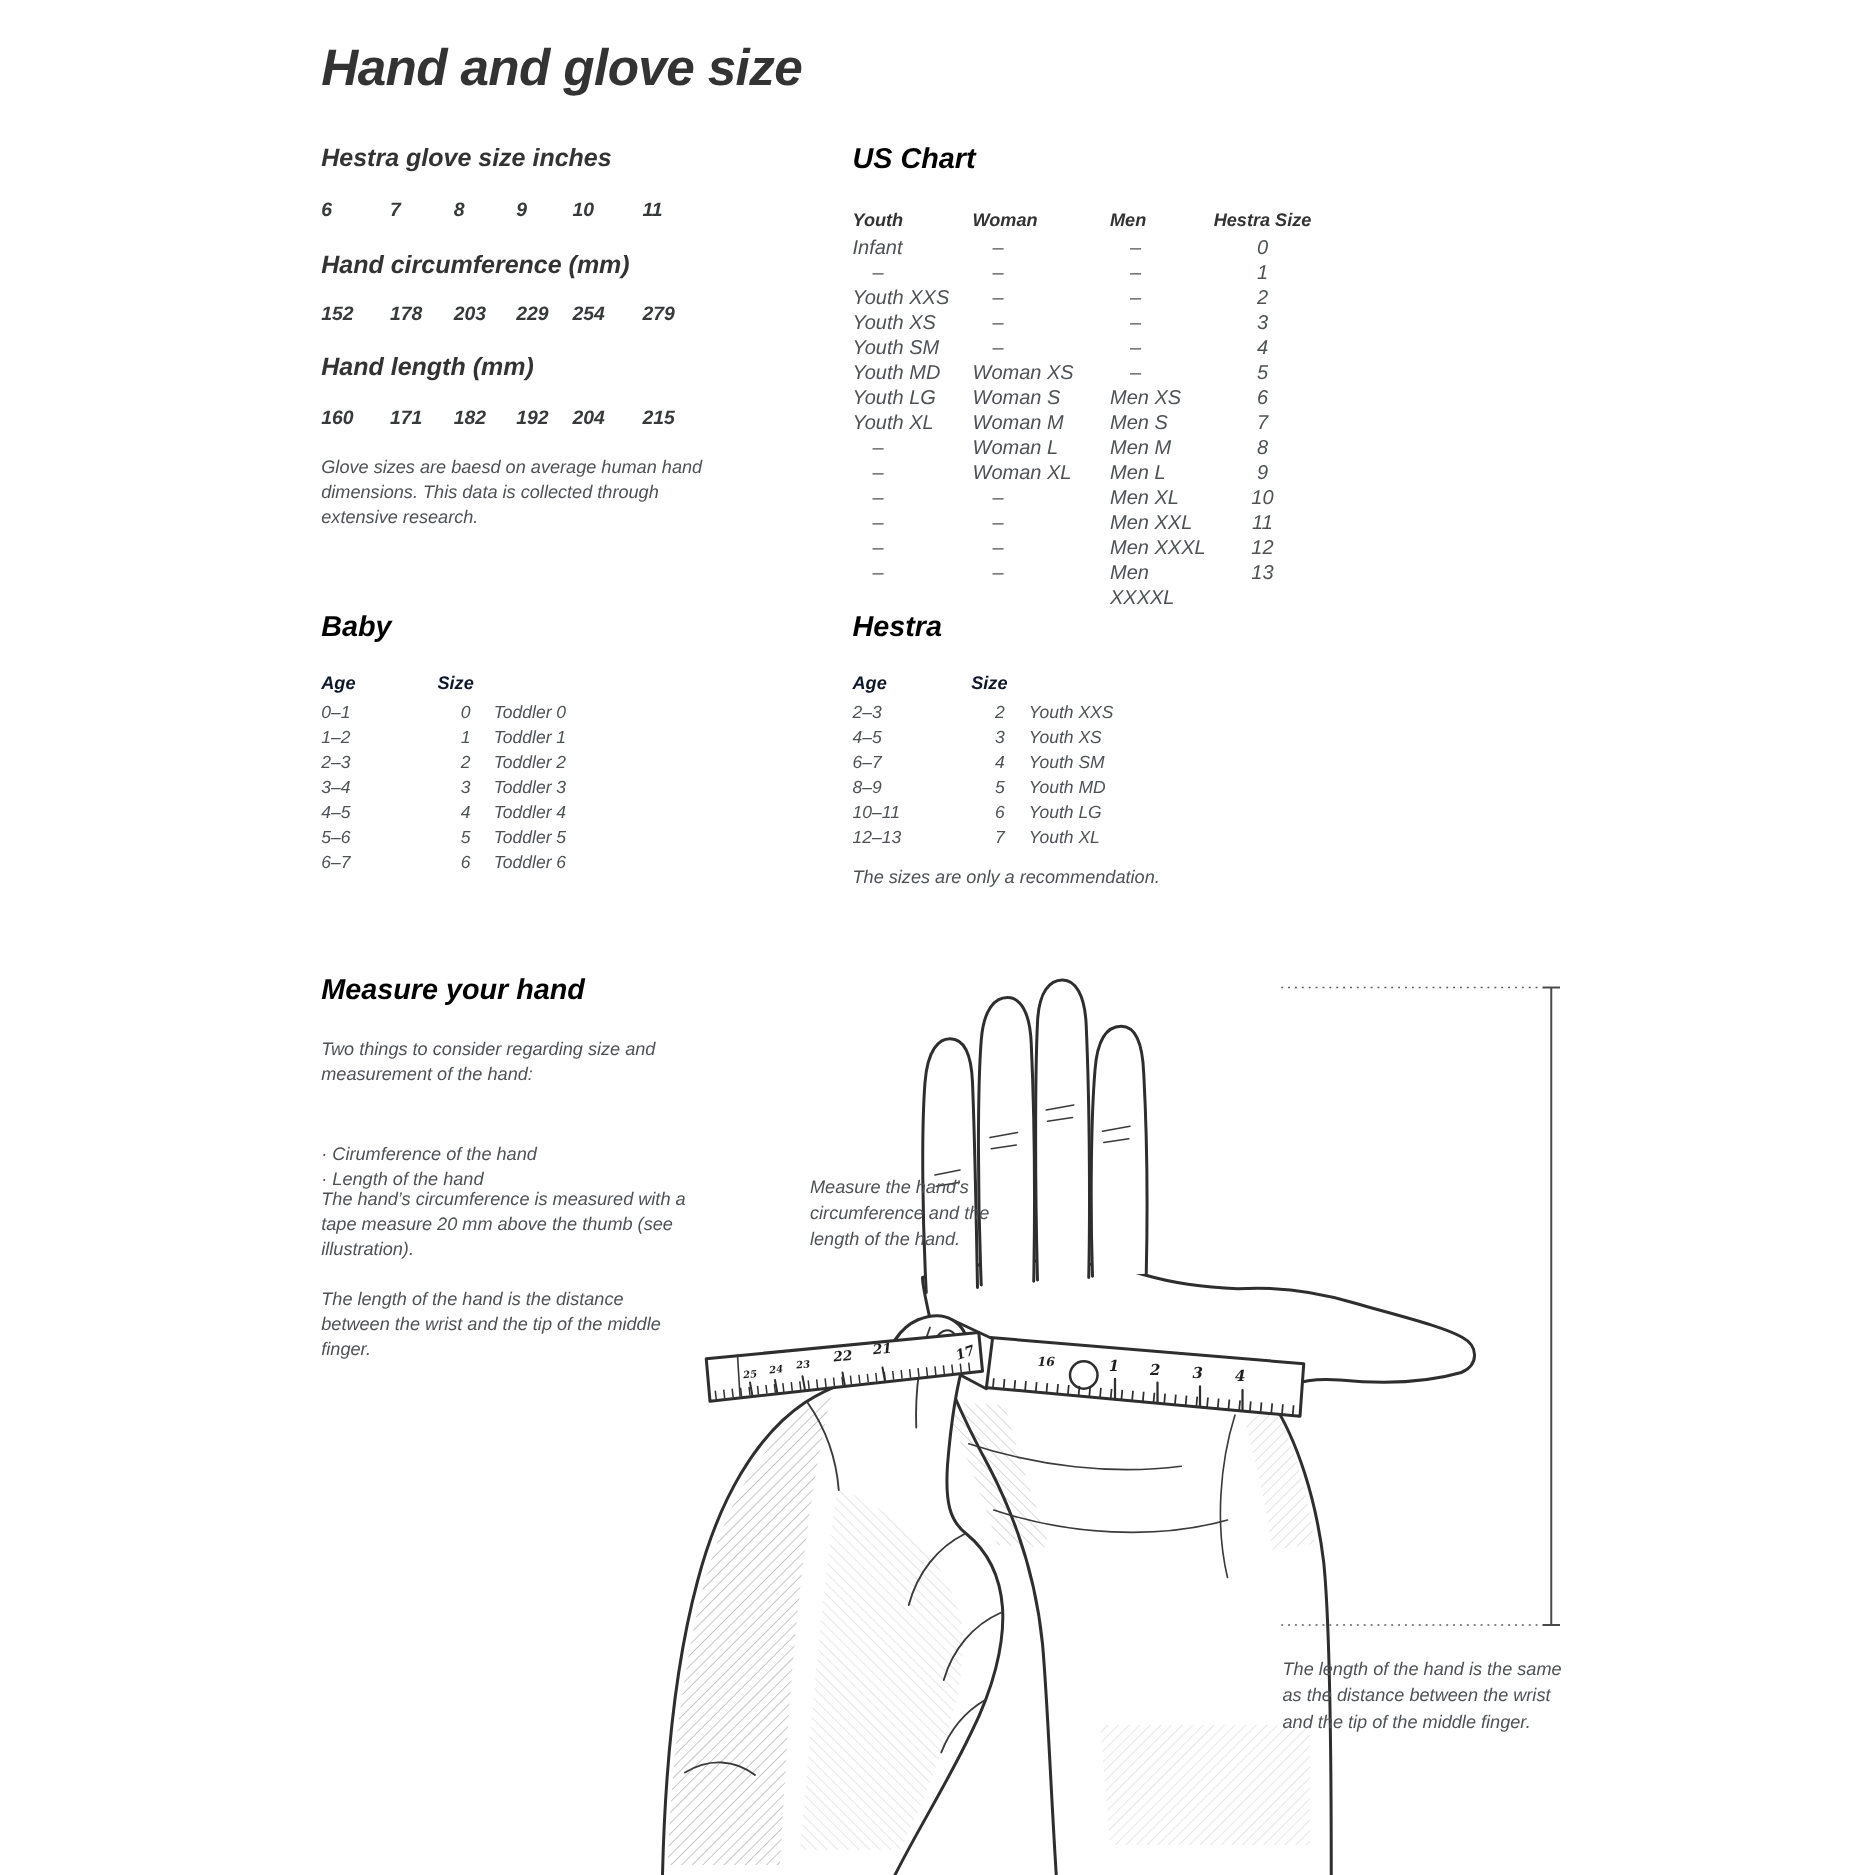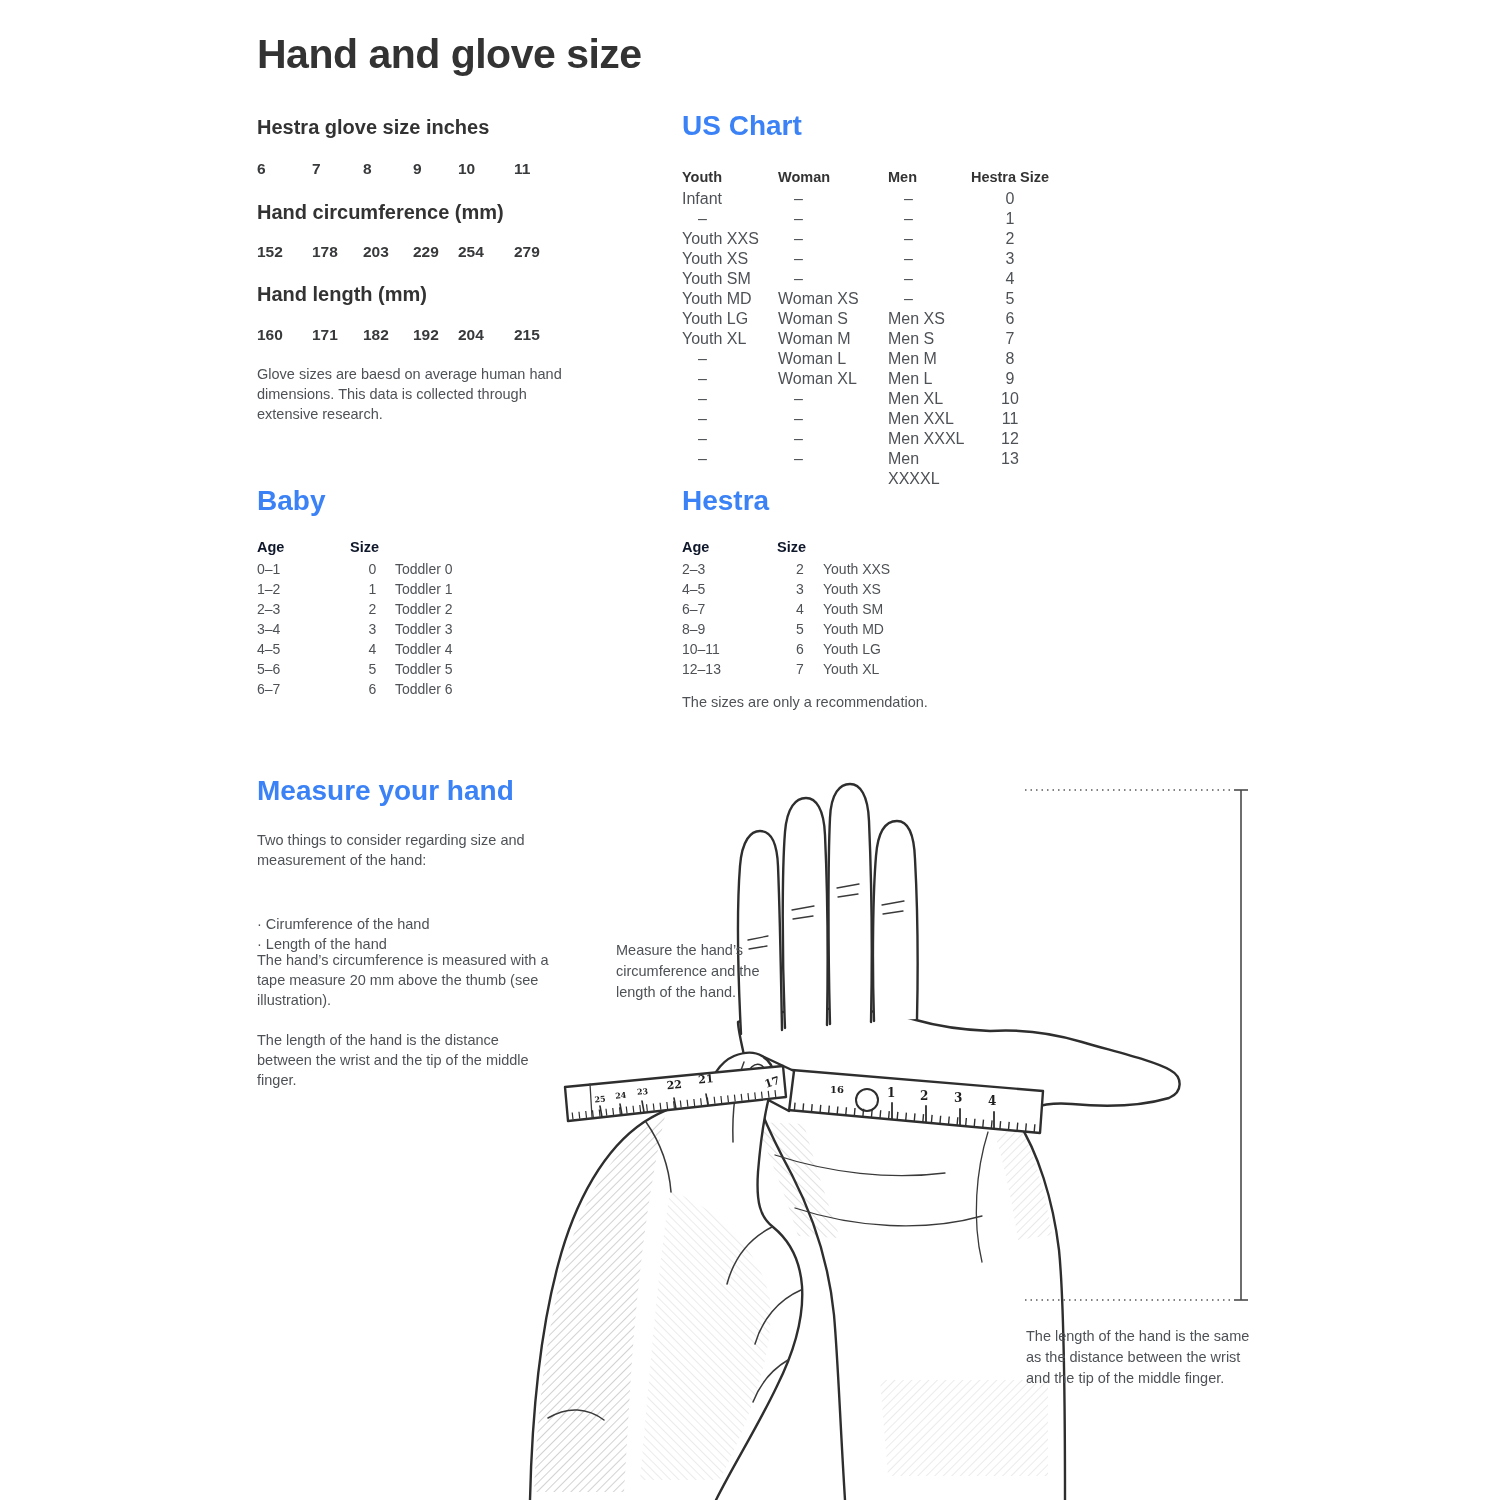--- a/index.html
+++ b/index.html
@@ -1,20 +1,20 @@
 <!DOCTYPE html>
 <html><head>
 <meta charset="utf-8">
 <style>
   html,body{margin:0;padding:0;background:#ffffff;}
   .page{position:relative;width:1500px;height:1500px;background:#ffffff;overflow:hidden;
-        font-family:"Liberation Sans","DejaVu Sans",sans-serif;color:#4e5256;font-size:14.5px;line-height:20px;}
+        font-family:"Liberation Sans","DejaVu Sans",sans-serif;color:#4e5256;font-size:14.5px;line-height:20px;font-style:italic;}
   h1{position:absolute;left:257px;top:30px;margin:0;font-size:41px;line-height:48px;
      font-weight:700;color:#333;letter-spacing:-0.5px;}
-  h2{margin:0;font-size:28px;line-height:28px;font-weight:700;color:#3b82f6;}
+  h2{margin:0;font-size:23px;line-height:28px;font-weight:700;color:#000000;}
   .b{font-weight:700;color:#333;}
   section{position:absolute;}
   
   .col-left{left:257px;top:118px;width:320px;}
   .col-left>*{position:absolute;left:0;margin:0;}
   .mini{font-size:20px;line-height:18px;}
   .num-grid{display:grid;grid-template-columns:55px 51px 50px 45px 56px auto;width:320px;}
   .num-grid span{font-weight:700;color:#37393b;font-size:15.5px;line-height:18px;}
   .note{width:308px;color:#4e5256;}
   
@@ -41,21 +41,21 @@
   .measure{left:257px;top:777px;width:312px;}
   .measure>*{position:absolute;left:0;margin:0;}
   .measure h2{top:0;}
   .measure .p1{top:53px;width:310px;}
   .measure ul{top:113px;list-style:none;padding:0;width:310px;margin-top:24px;}
   .measure li{line-height:20px;}
   .measure li::before{content:"\00B7\00A0";}
   .measure .p2{top:173px;width:304px;}
   .measure .p3{top:253px;width:300px;}
   .caption{position:absolute;color:#4e5256;line-height:21px;}
-  .cap-left{left:616px;top:940px;width:172px;}
+  .cap-left{left:648px;top:940px;width:172px;}
   .cap-right{left:1026px;top:1326px;width:242px;}
   
   .illo{position:absolute;left:520px;top:770px;width:740px;height:730px;}
   .illo text{font-family:"DejaVu Serif","Liberation Serif",serif;fill:#1f1f1f;stroke:none;font-weight:700;}
 </style>
 </head>
 <body>
 
 <div class="page">
 

